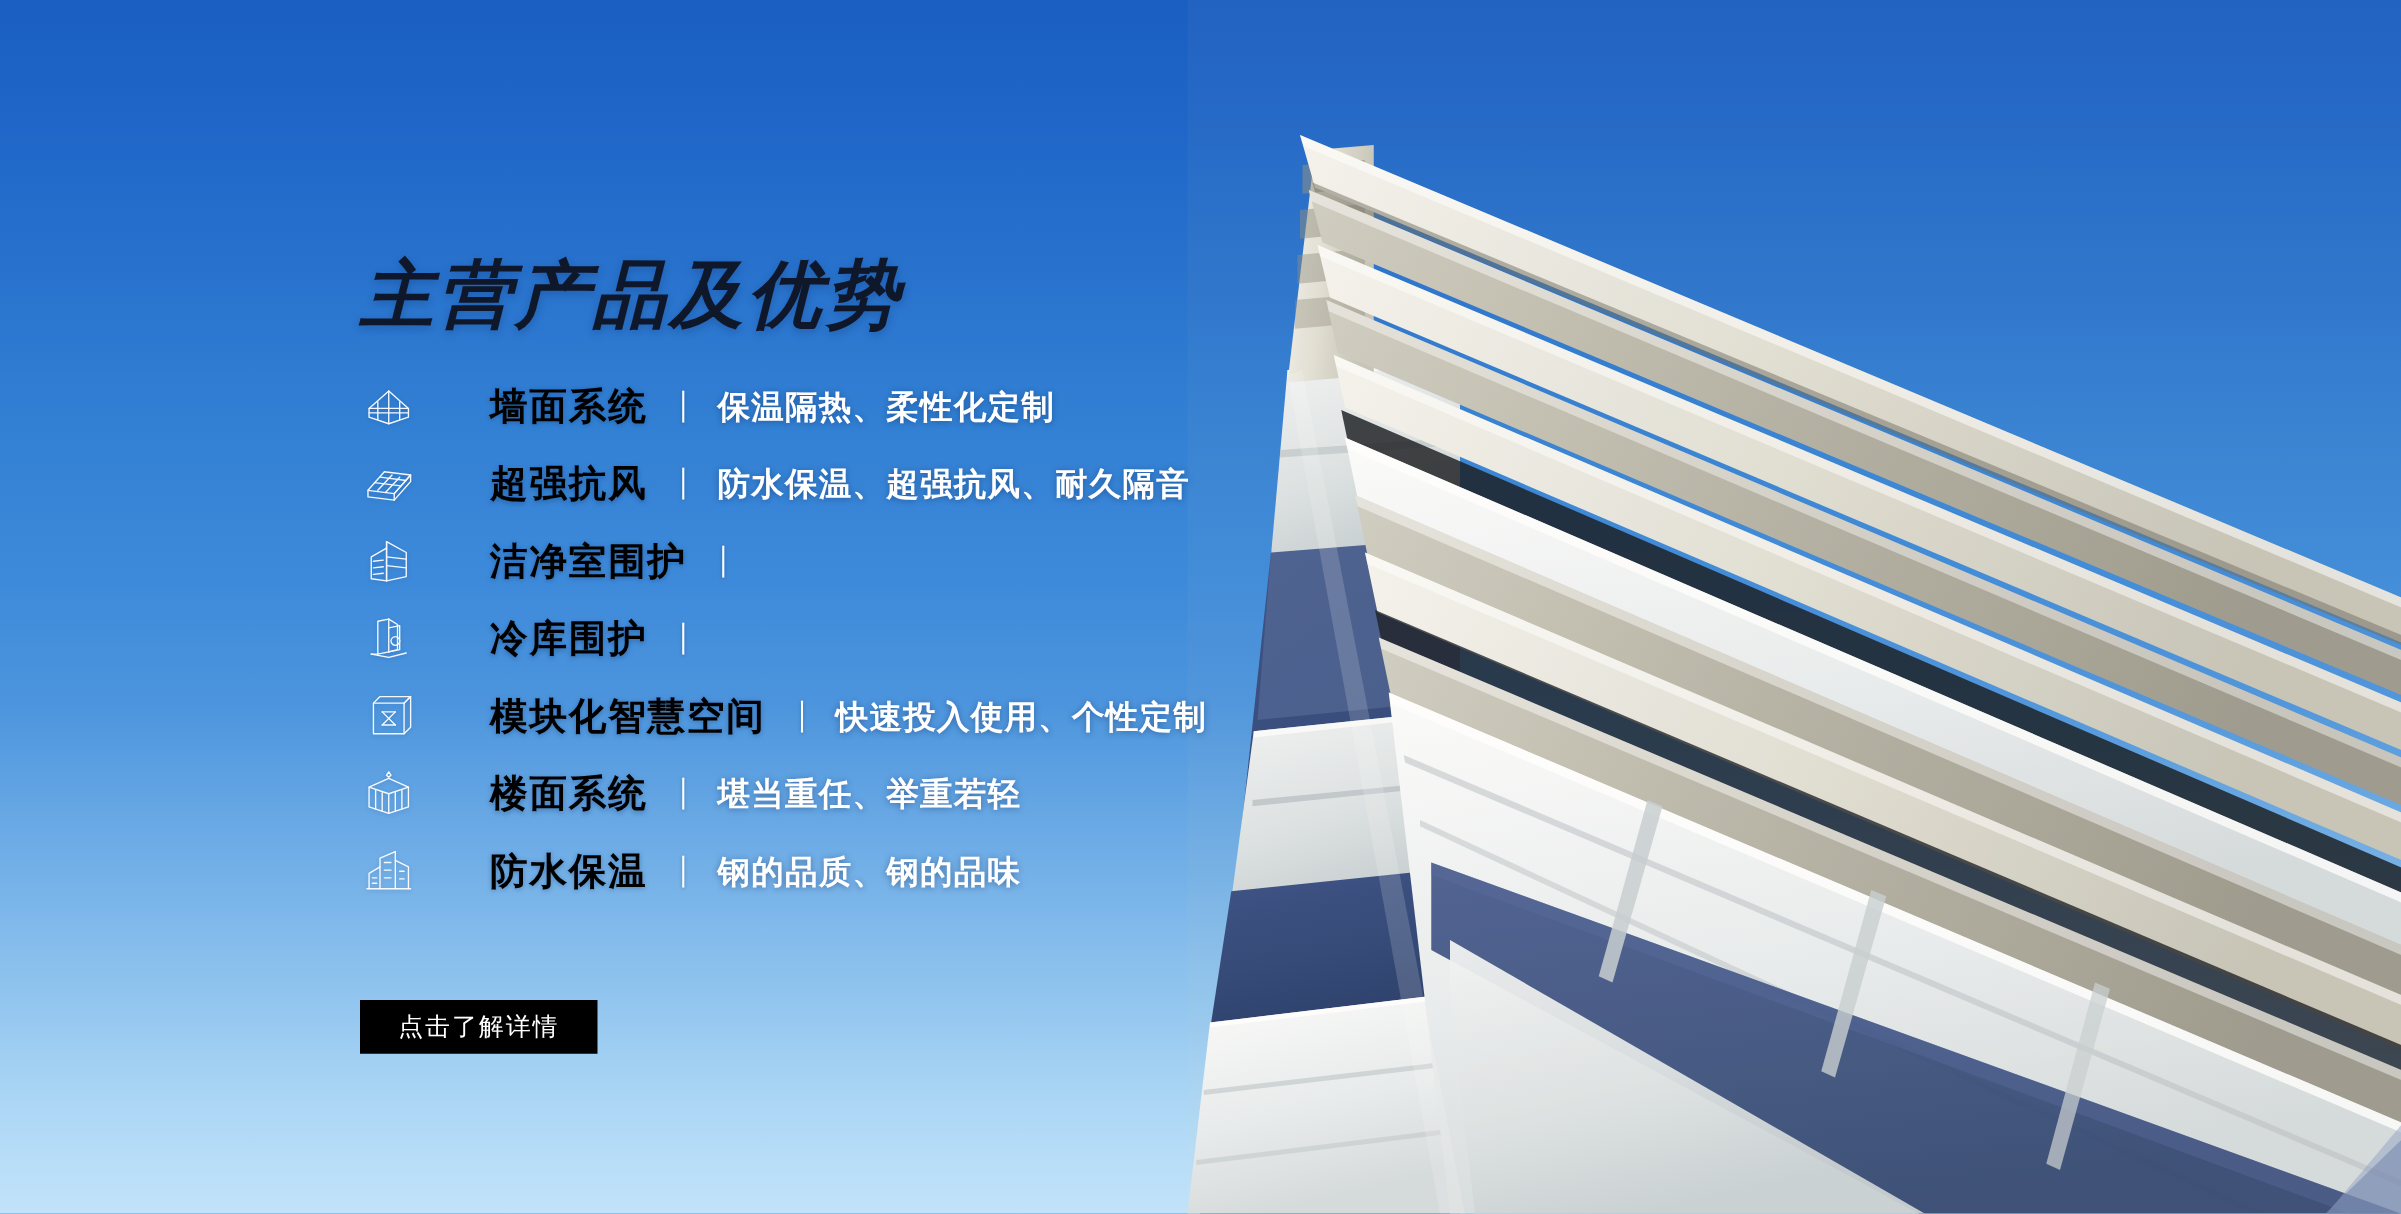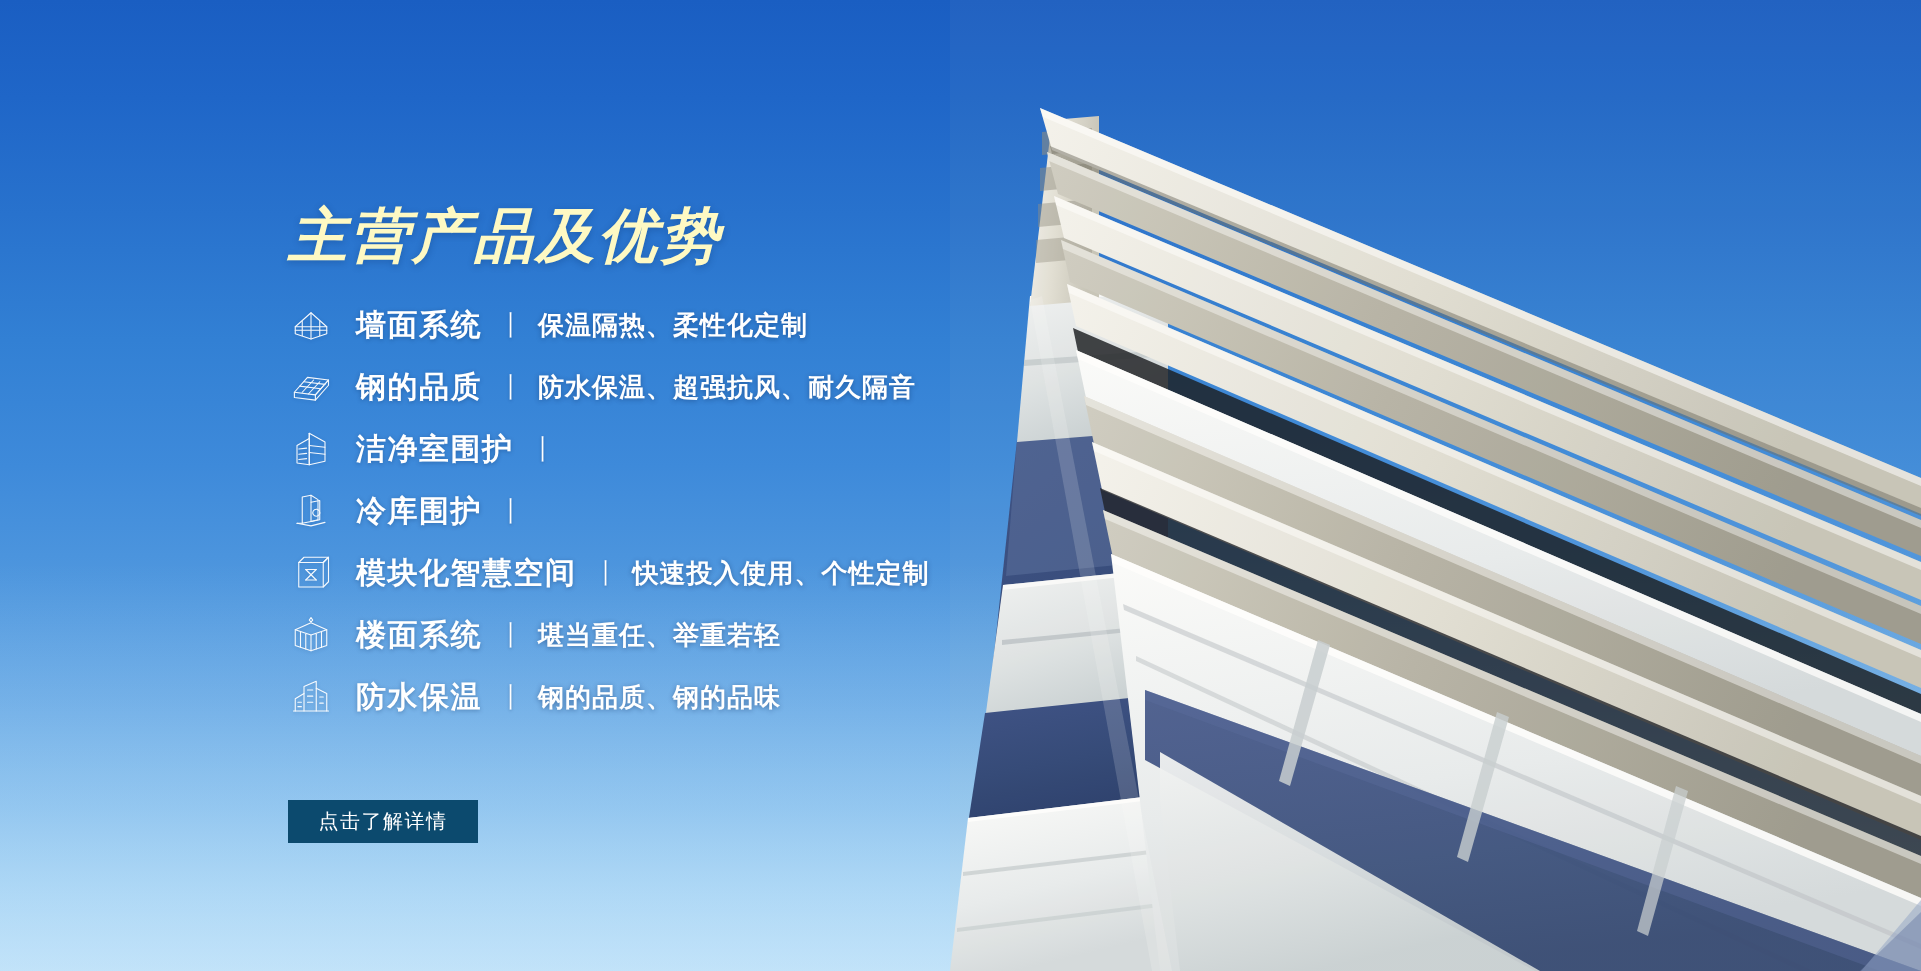--- a/index.html
+++ b/index.html
@@ -61,21 +61,21 @@
   }
 
   .title {
     position: absolute;
     left: 288px;
     top: 205px;
     font-size: 59px;
     line-height: 1.05;
     font-weight: 900;
     font-style: italic;
-    color: #fef9c3;
+    color: #0f172a;
     letter-spacing: 3px;
     white-space: nowrap;
     text-shadow: 0 2px 7px rgba(10,50,110,0.32);
     font-family: "DejaVu Sans", "Liberation Sans", sans-serif;
   }
 
   .list {
     position: absolute;
     left: 288px;
     top: 296px;
@@ -105,26 +105,27 @@
     stroke: #ffffff;
     stroke-width: 1.25;
     fill: none;
     stroke-linejoin: round;
     stroke-linecap: round;
     opacity: 0.95;
     filter: drop-shadow(0 1px 2px rgba(10,50,110,0.25));
   }
 
   .row-title {
-    color: #ffffff;
+    color: #000000;
     font-size: 30px;
     font-weight: 700;
     letter-spacing: 1.5px;
     text-shadow: 0 1px 4px rgba(10,40,90,0.35);
     font-family: Liberation Sans, sans-serif;
+    margin-left: 36px;
   }
 
   .row-sep {
     color: #ffffff;
     font-size: 26px;
     font-weight: 700;
     margin: 0 14px 0 16px;
     transform: scaleX(0.55);
     display: inline-block;
     text-shadow: 0 1px 4px rgba(10,40,90,0.35);
@@ -138,21 +139,21 @@
     text-shadow: 0 1px 5px rgba(10,40,90,0.45);
     font-family: "DejaVu Sans", "Liberation Sans", sans-serif;
   }
 
   .cta {
     position: absolute;
     left: 288px;
     top: 800px;
     width: 190px;
     height: 43px;
-    background: #0c4a6e;
+    background: #000000;
     color: #ffffff;
     font-size: 20px;
     letter-spacing: 1.5px;
     display: flex;
     align-items: center;
     justify-content: center;
     cursor: pointer;
     border: none;
     font-family: Liberation Sans, sans-serif;
   }
@@ -318,21 +319,21 @@
           <svg viewBox="0 0 48 48">
             <path d="M5 30 L20 13 L44 16 L29 33 Z"></path>
             <path d="M5 30 L5 36 L29 39 L29 33"></path>
             <path d="M29 33 L44 16 L44 22 L29 39"></path>
             <path d="M11 23 L35 26"></path>
             <path d="M16 18 L40 21"></path>
             <path d="M14 30 L27 16"></path>
             <path d="M21 32 L34 18"></path>
           </svg>
         </span>
-        <span class="row-title">钢的品质</span>
+        <span class="row-title">超强抗风</span>
         <span class="row-sep">丨</span>
         <span class="row-desc">防水保温、超强抗风、耐久隔音</span>
       </div>
 
       <div class="row">
         <span class="row-icon">
           <svg viewBox="0 0 48 48">
             <path d="M22 6 L40 16 L40 38 L22 42 Z"></path>
             <path d="M22 12 L8 20 L8 40 L22 42"></path>
             <path d="M22 6 L22 42"></path>

